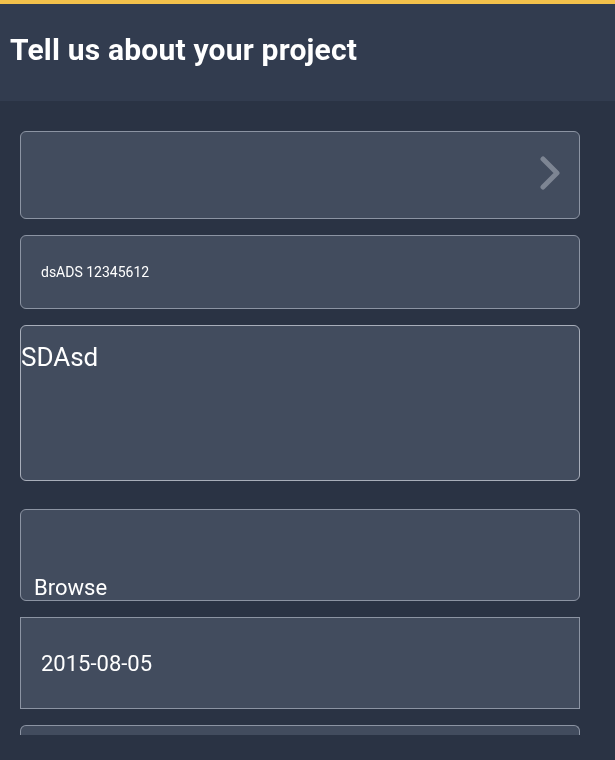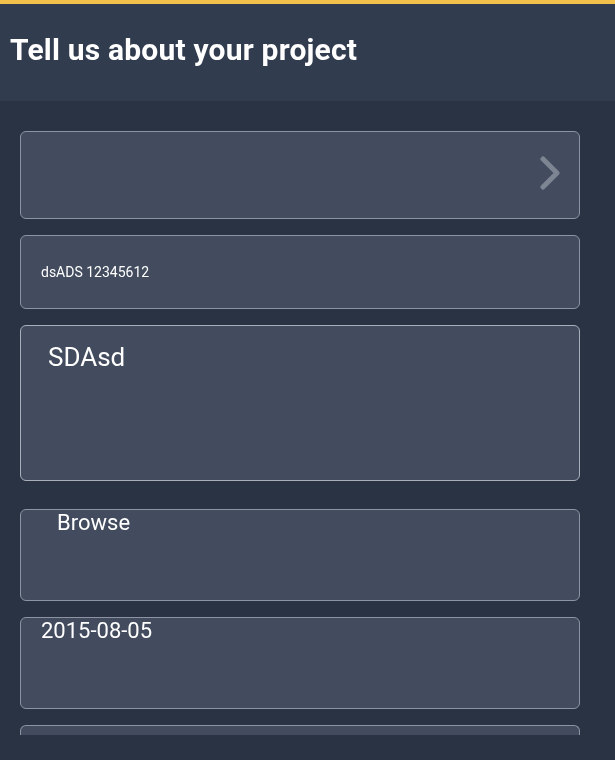--- a/index.html
+++ b/index.html
@@ -79,46 +79,47 @@
     .textarea-field {
       display: block;
       width: 560px;
       height: 156px;
       background: #424c5e;
       border: 1px solid #a8aeba;
       border-radius: 6px;
       color: #ffffff;
       font-size: 26px;
       font-family: inherit;
-      padding: 16px 27px;
+      padding: 16px 0;
       margin-bottom: 28px;
       outline: none;
       resize: none;
     }
     .browse-field {
       display: flex;
-      align-items: flex-start;
+      align-items: flex-end;
       width: 560px;
       height: 92px;
       background: #424c5e;
       border: 1px solid #8c94a3;
       border-radius: 6px;
       color: #ffffff;
       font-size: 22px;
-      padding: 0 36px;
+      padding: 0 13px;
       margin-bottom: 16px;
       cursor: pointer;
     }
     .date-field {
       display: flex;
+      align-items: center;
       width: 560px;
       height: 92px;
       background: #424c5e;
       border: 1px solid #8c94a3;
-      border-radius: 6px;
+      border-radius: 0;
       color: #ffffff;
       font-size: 22px;
       padding: 0 20px;
       margin-bottom: 16px;
       cursor: pointer;
     }
     .partial-field {
       display: block;
       width: 560px;
       height: 10px;

